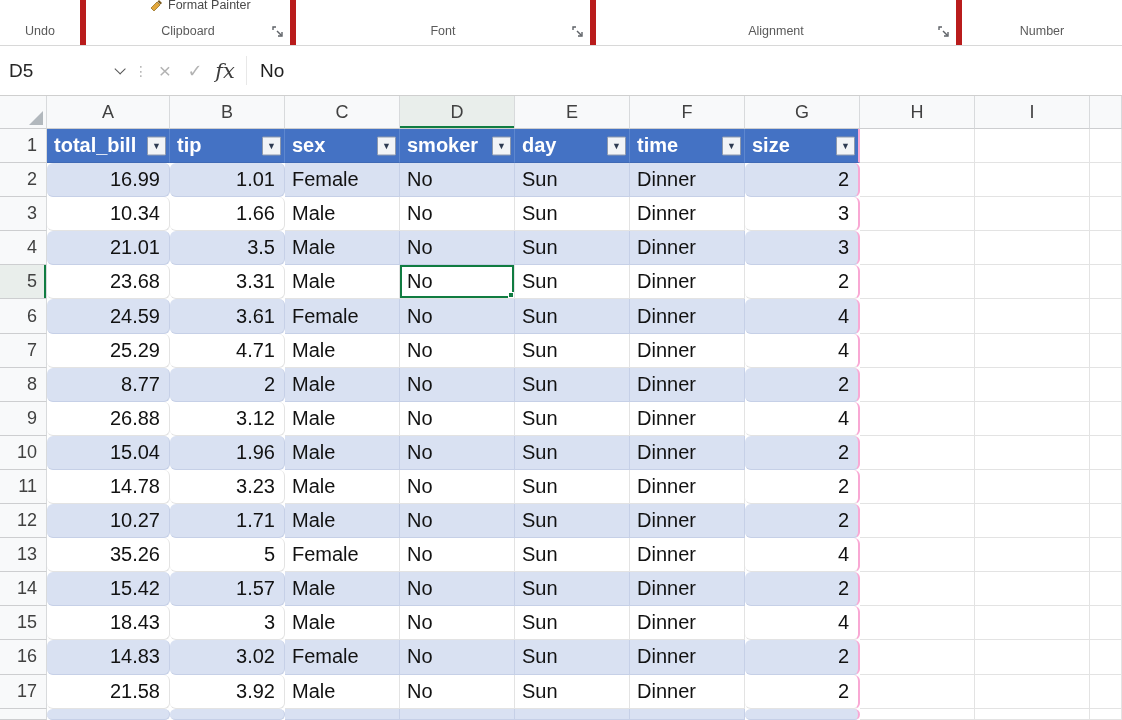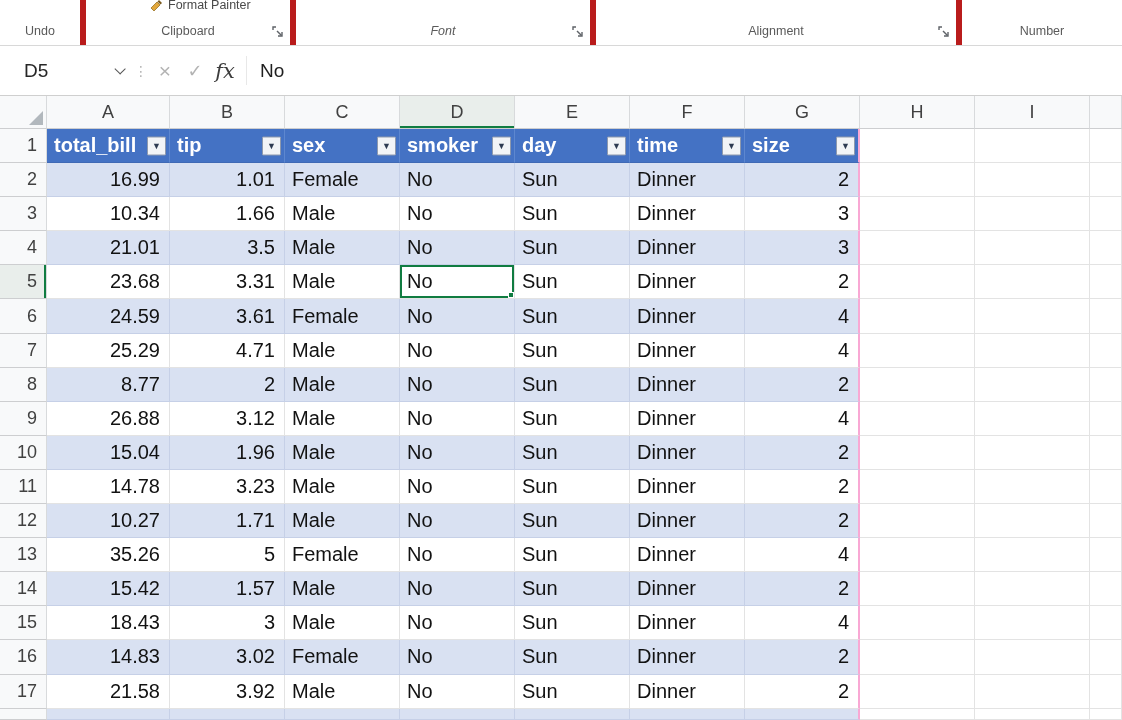--- a/index.html
+++ b/index.html
@@ -6,33 +6,33 @@
   html,body{width:1122px;height:720px;overflow:hidden;background:#fff;
     font-family:"Liberation Sans","DejaVu Sans",sans-serif;}
   .app{position:relative;width:1122px;height:720px;background:#fff;}
 
   
   .ribbon{position:absolute;left:0;top:0;width:1122px;height:46px;background:#fff;
     border-bottom:1px solid #d8d8d8;}
   .rgroup{position:absolute;top:0;height:45px;border-right:6px solid #b91c1c;}
   .g-undo{left:0;width:86px;}
   .g-clipboard{left:86px;width:210px;}
-  .g-font{left:296px;width:300px;font-style:italic;}
+  .g-font{left:296px;width:300px;}
   .g-alignment{left:596px;width:366px;}
   .g-number{left:962px;width:160px;border-right:none;}
   .rgroup-label{position:absolute;left:0;right:0;bottom:7px;text-align:center;
     font-size:12.5px;color:#5a5a5a;}
   .launcher{position:absolute;right:5px;bottom:6px;width:14px;height:14px;cursor:pointer;}
   .fmt-painter{position:absolute;left:150px;top:-2px;display:flex;align-items:center;gap:5px;
     font-size:12.5px;color:#4a4a4a;cursor:pointer;}
 
   
   .fbar{position:absolute;left:0;top:46px;width:1122px;height:50px;background:#fff;
     border-bottom:1px solid #cfcfcf;display:flex;align-items:stretch;}
-  .namebox{width:132px;display:flex;align-items:center;padding-left:24px;font-size:19px;
+  .namebox{width:132px;display:flex;align-items:center;padding-left:9px;font-size:19px;
     color:#262626;cursor:pointer;}
   .nb-chev{margin-left:auto;margin-right:10px;width:8px;height:8px;
     border-right:1.6px solid #555;border-bottom:1.6px solid #555;
     transform:rotate(45deg) translateY(-3px);}
   .splitter{width:18px;display:flex;align-items:center;justify-content:center;
     color:#b5b5b5;font-size:14px;cursor:col-resize;}
   .fbtn{width:30px;display:flex;align-items:center;justify-content:center;cursor:pointer;}
   .fbtn.cancel{color:#b3b3b3;font-size:21px;}
   .fbtn.enter{color:#b3b3b3;font-size:18px;}
   .fbtn.fx{color:#3d3d3d;font-style:italic;font-family:"DejaVu Serif",serif;font-size:21px;}
@@ -51,21 +51,21 @@
   .corner{position:relative;}
   .corner-tri{position:absolute;right:3px;bottom:3px;width:0;height:0;border-style:solid;
     border-width:0 0 14px 14px;border-color:transparent transparent #b2b8bd transparent;}
   .rowh{justify-content:flex-end;padding-right:9px;}
   .sel-col{background:#e9eeeb;box-shadow:inset 0 -2px 0 #107C41;}
   .sel-row{background:#e9eeeb;box-shadow:inset -2px 0 0 #107C41;}
 
   .cell{display:flex;align-items:center;font-size:20px;color:#121212;background:#fff;
     border-right:1px solid #e3e3e3;border-bottom:1px solid #e3e3e3;overflow:hidden;
     padding-left:7px;position:relative;cursor:cell;}
-  .cell.num{justify-content:flex-end;padding-right:9px;padding-left:0;}
+  .cell.num{justify-content:flex-end;padding-right:9px;padding-left:0;border-radius:6px;}
   .cell.band{background:#D9E1F2;border-right-color:#c6d0e7;border-bottom-color:#c6d0e7;}
   .cell.th{background:#4472C4;color:#fff;font-weight:bold;
     border-right-color:#5d87cf;border-bottom-color:#3f69b5;}
   .cell.tbl-right{border-right:2px solid #f9a8d4;}
   .filter-btn{position:absolute;right:3px;top:50%;transform:translateY(-50%);width:19px;
     height:19px;background:#f2f4f7;border:1px solid #8e99ad;display:flex;align-items:center;
     justify-content:center;cursor:pointer;border-radius:1px;}
   .filter-arrow{font-size:9px;color:#2e3b52;line-height:1;}
   .cell.active{box-shadow:inset 0 0 0 2px #107C41;}
   .fill-handle{position:absolute;right:0;bottom:0;width:6px;height:6px;background:#107C41;

